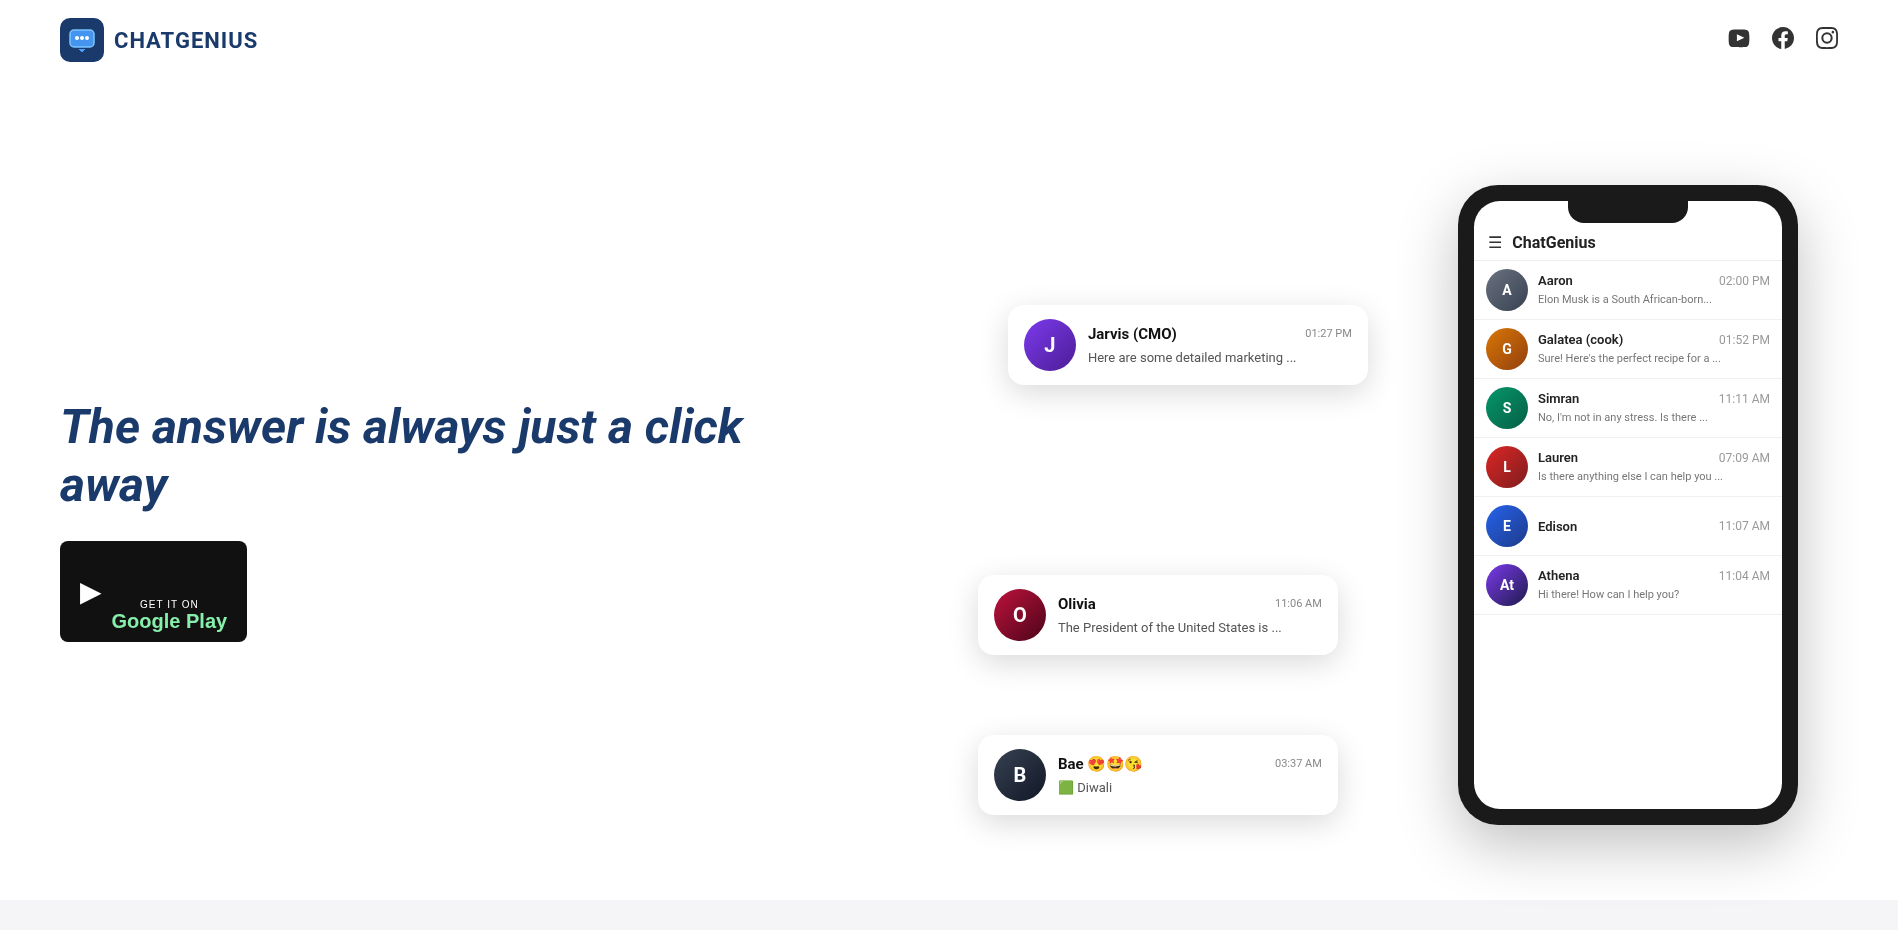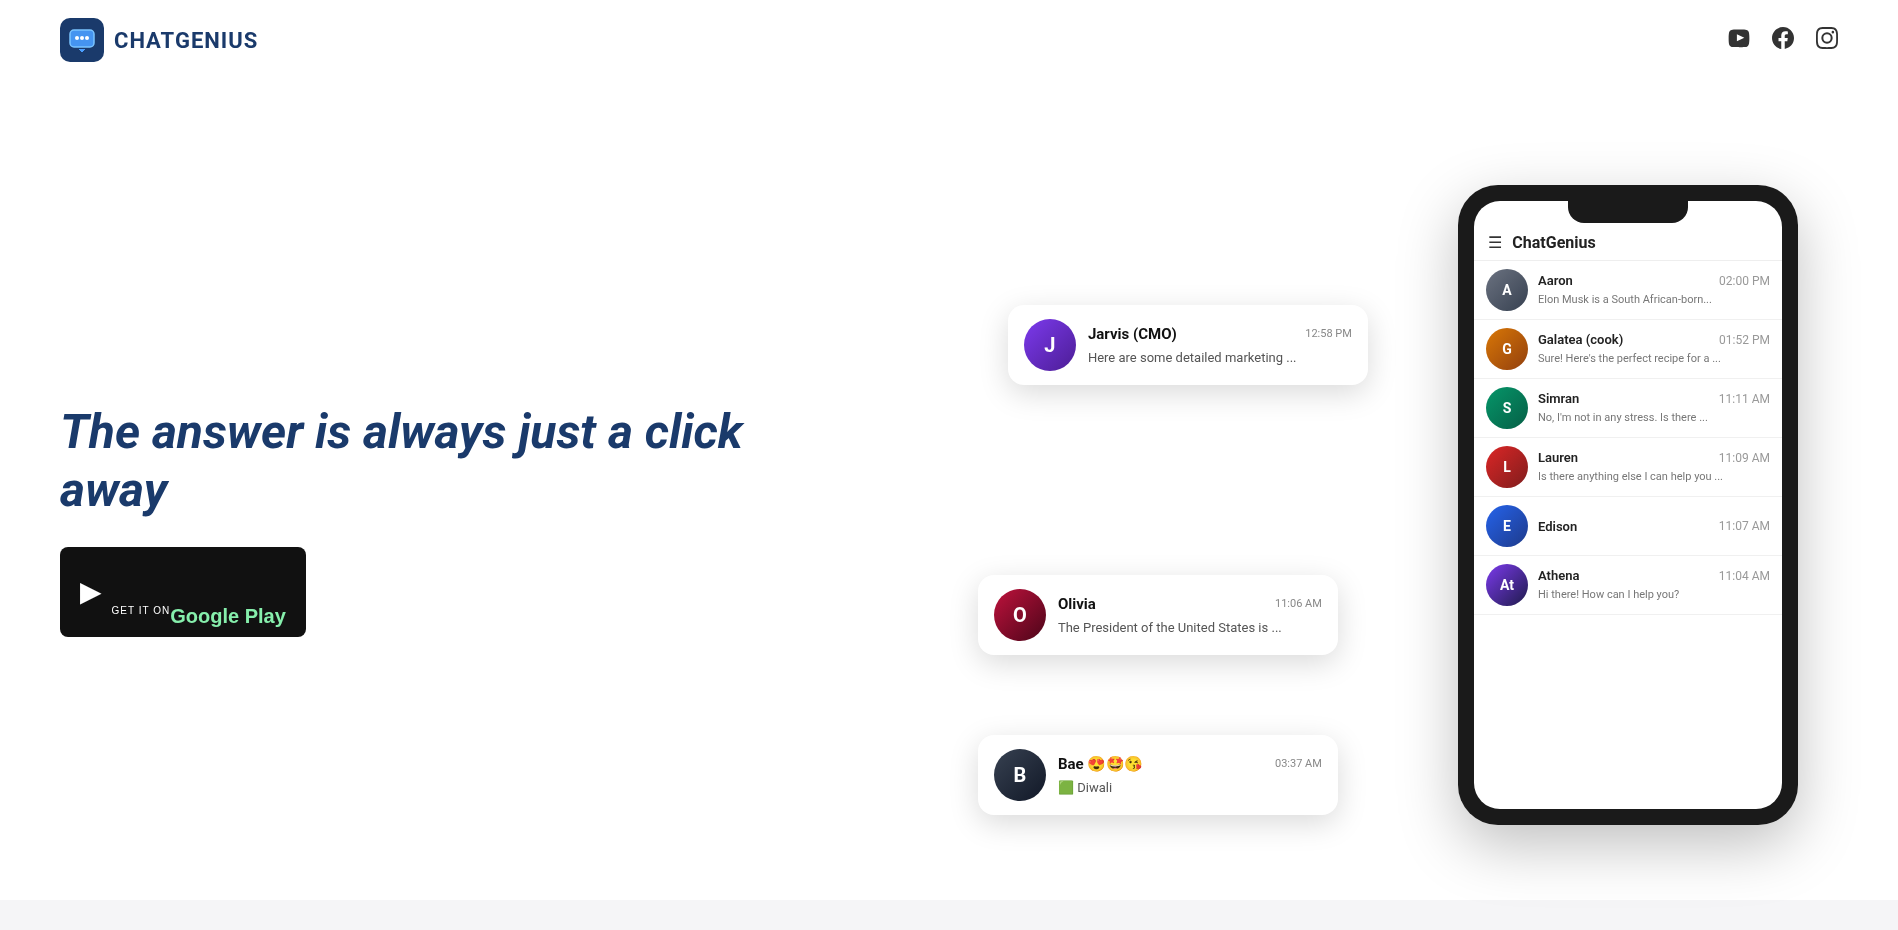--- a/index.html
+++ b/index.html
@@ -92,21 +92,22 @@
       padding: 10px 20px;
       cursor: pointer;
       text-decoration: none;
       border: none;
     }
     .gp-icon {
       font-size: 28px;
     }
     .gp-text-block {
       display: flex;
-      align-items: flex-start;
+      flex-direction: column;
+      align-items: center;
       margin-top: 48px;
     }
     .gp-get-it {
       font-size: 10px;
       letter-spacing: 1px;
       text-transform: uppercase;
       color: #fff;
     }
     .gp-store {
       font-size: 20px;
@@ -337,21 +338,21 @@
     </button>
   </div>
 
   <div class="right-content">
 
     <div class="floating-card card-jarvis">
       <div class="fc-avatar av-jarvis">J</div>
       <div class="fc-info">
         <div class="fc-name-row">
           <span class="fc-name">Jarvis (CMO)</span>
-          <span class="fc-time">12:58 PM</span>
+          <span class="fc-time">01:27 PM</span>
         </div>
         <span class="fc-msg">Here are some detailed marketing ...</span>
       </div>
     </div>
 
     <div class="phone-frame">
       <div class="phone-screen">
         <div class="phone-notch"></div>
         <div class="phone-header">
           <span class="phone-header-icon">☰</span>
@@ -391,21 +392,21 @@
               </div>
               <span class="chat-preview">No, I'm not in any stress. Is there ...</span>
             </div>
           </div>
 
           <div class="chat-item">
             <div class="chat-avatar av-lauren">L</div>
             <div class="chat-info">
               <div class="chat-name-row">
                 <span class="chat-name">Lauren</span>
-                <span class="chat-time">11:09 AM</span>
+                <span class="chat-time">07:09 AM</span>
               </div>
               <span class="chat-preview">Is there anything else I can help you ...</span>
             </div>
           </div>
 
           <div class="chat-item">
             <div class="chat-avatar av-edison">E</div>
             <div class="chat-info">
               <div class="chat-name-row">
                 <span class="chat-name">Edison</span>

